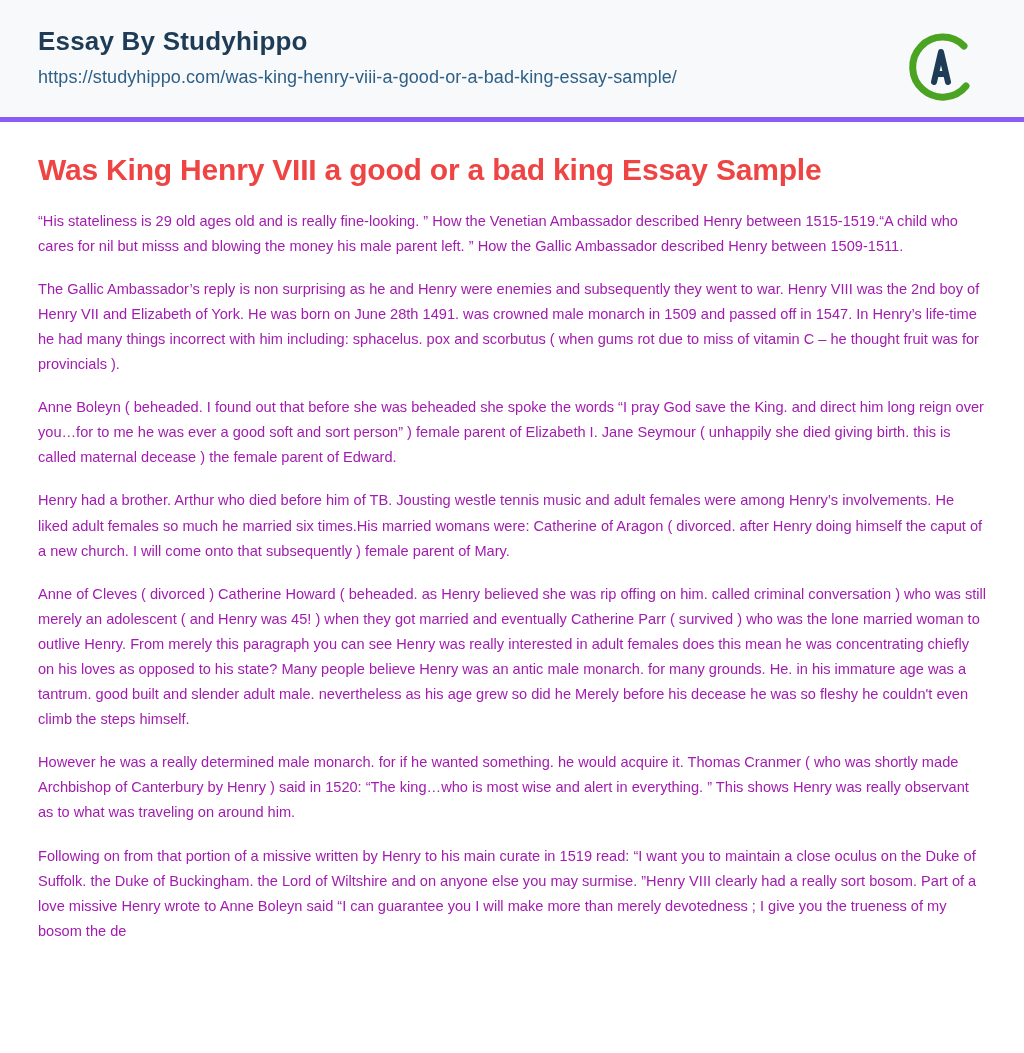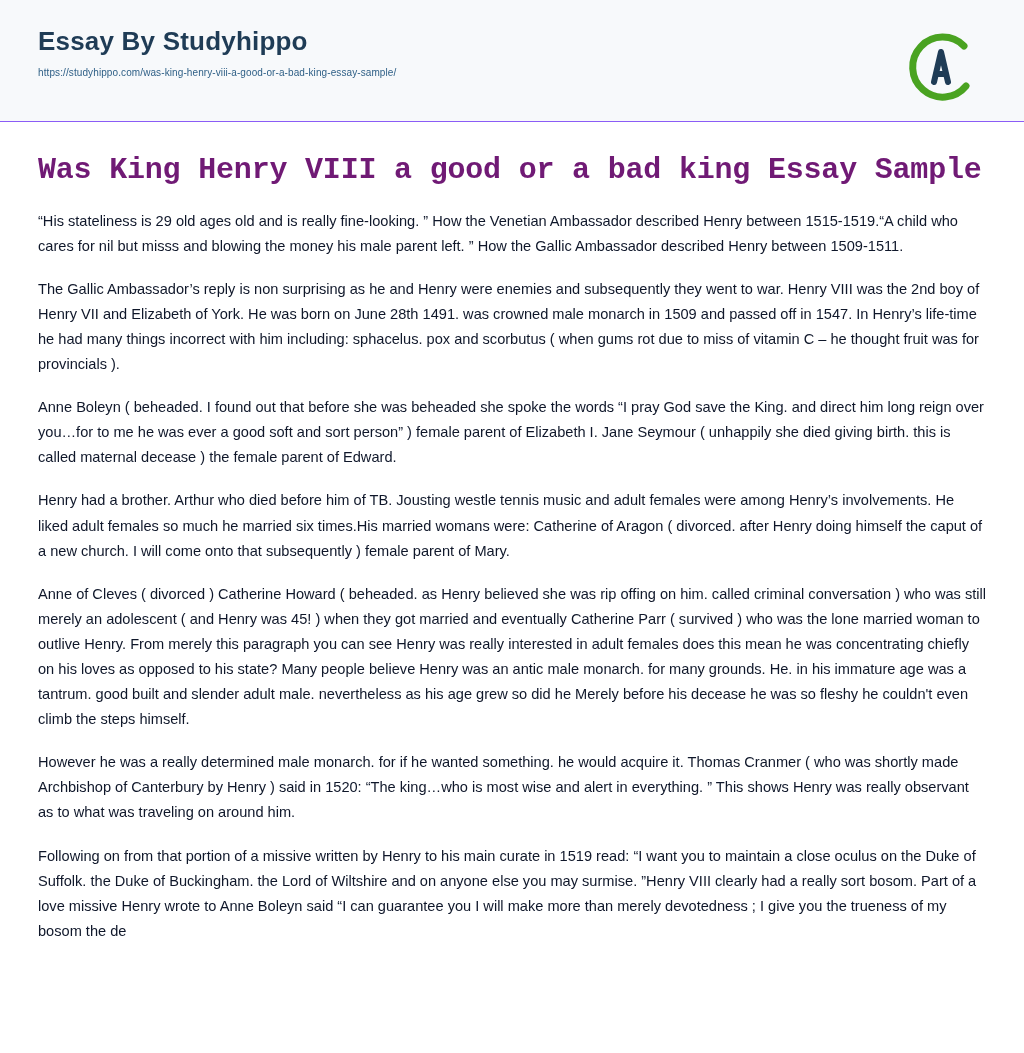--- a/index.html
+++ b/index.html
@@ -15,70 +15,69 @@
   }
   .page {
     width: 1024px;
     min-height: 1053px;
     position: relative;
     background: #ffffff;
   }
   
   .header {
     background: #f7f9fb;
-    border-bottom: 1px solid #8b5cf6;
+    border-bottom: 5px solid #8b5cf6;
     height: 122px;
     box-sizing: border-box;
     padding: 28px 38px 0 38px;
     display: flex;
     align-items: flex-start;
     justify-content: space-between;
   }
   .brand-block {
     display: flex;
     flex-direction: column;
     gap: 14px;
   }
   .brand-title {
     font-size: 26px;
     font-weight: bold;
     color: #1f3c56;
     letter-spacing: .2px;
     line-height: 1;
   }
   .brand-url {
-    font-size: 10px;
+    font-size: 18px;
     color: #2e5f86;
     letter-spacing: .1px;
     line-height: 1;
     text-decoration: none;
   }
   .logo-wrap {
     margin-top: 2px;
     margin-right: 8px;
   }
   .logo-wrap svg { display: block; }
 
   
   .article {
     padding: 30px 38px 24px 38px;
   }
   .article-title {
     font-size: 30px;
     font-weight: bold;
-    color: #701a75;
+    color: #ef4444;
     line-height: 1.22;
     margin: 0 0 20px 0;
     letter-spacing: -0.2px;
-    font-family: Liberation Mono, monospace;
   }
   .para {
     font-size: 14.6px;
     line-height: 1.72;
-    color: #0f172a;
+    color: #a21caf;
     margin: 0 0 18px 0;
     text-align: left;
   }
   .para:last-child { margin-bottom: 4px; }
 </style>
 </head>
 <body>
 
 <div class="page">
 

